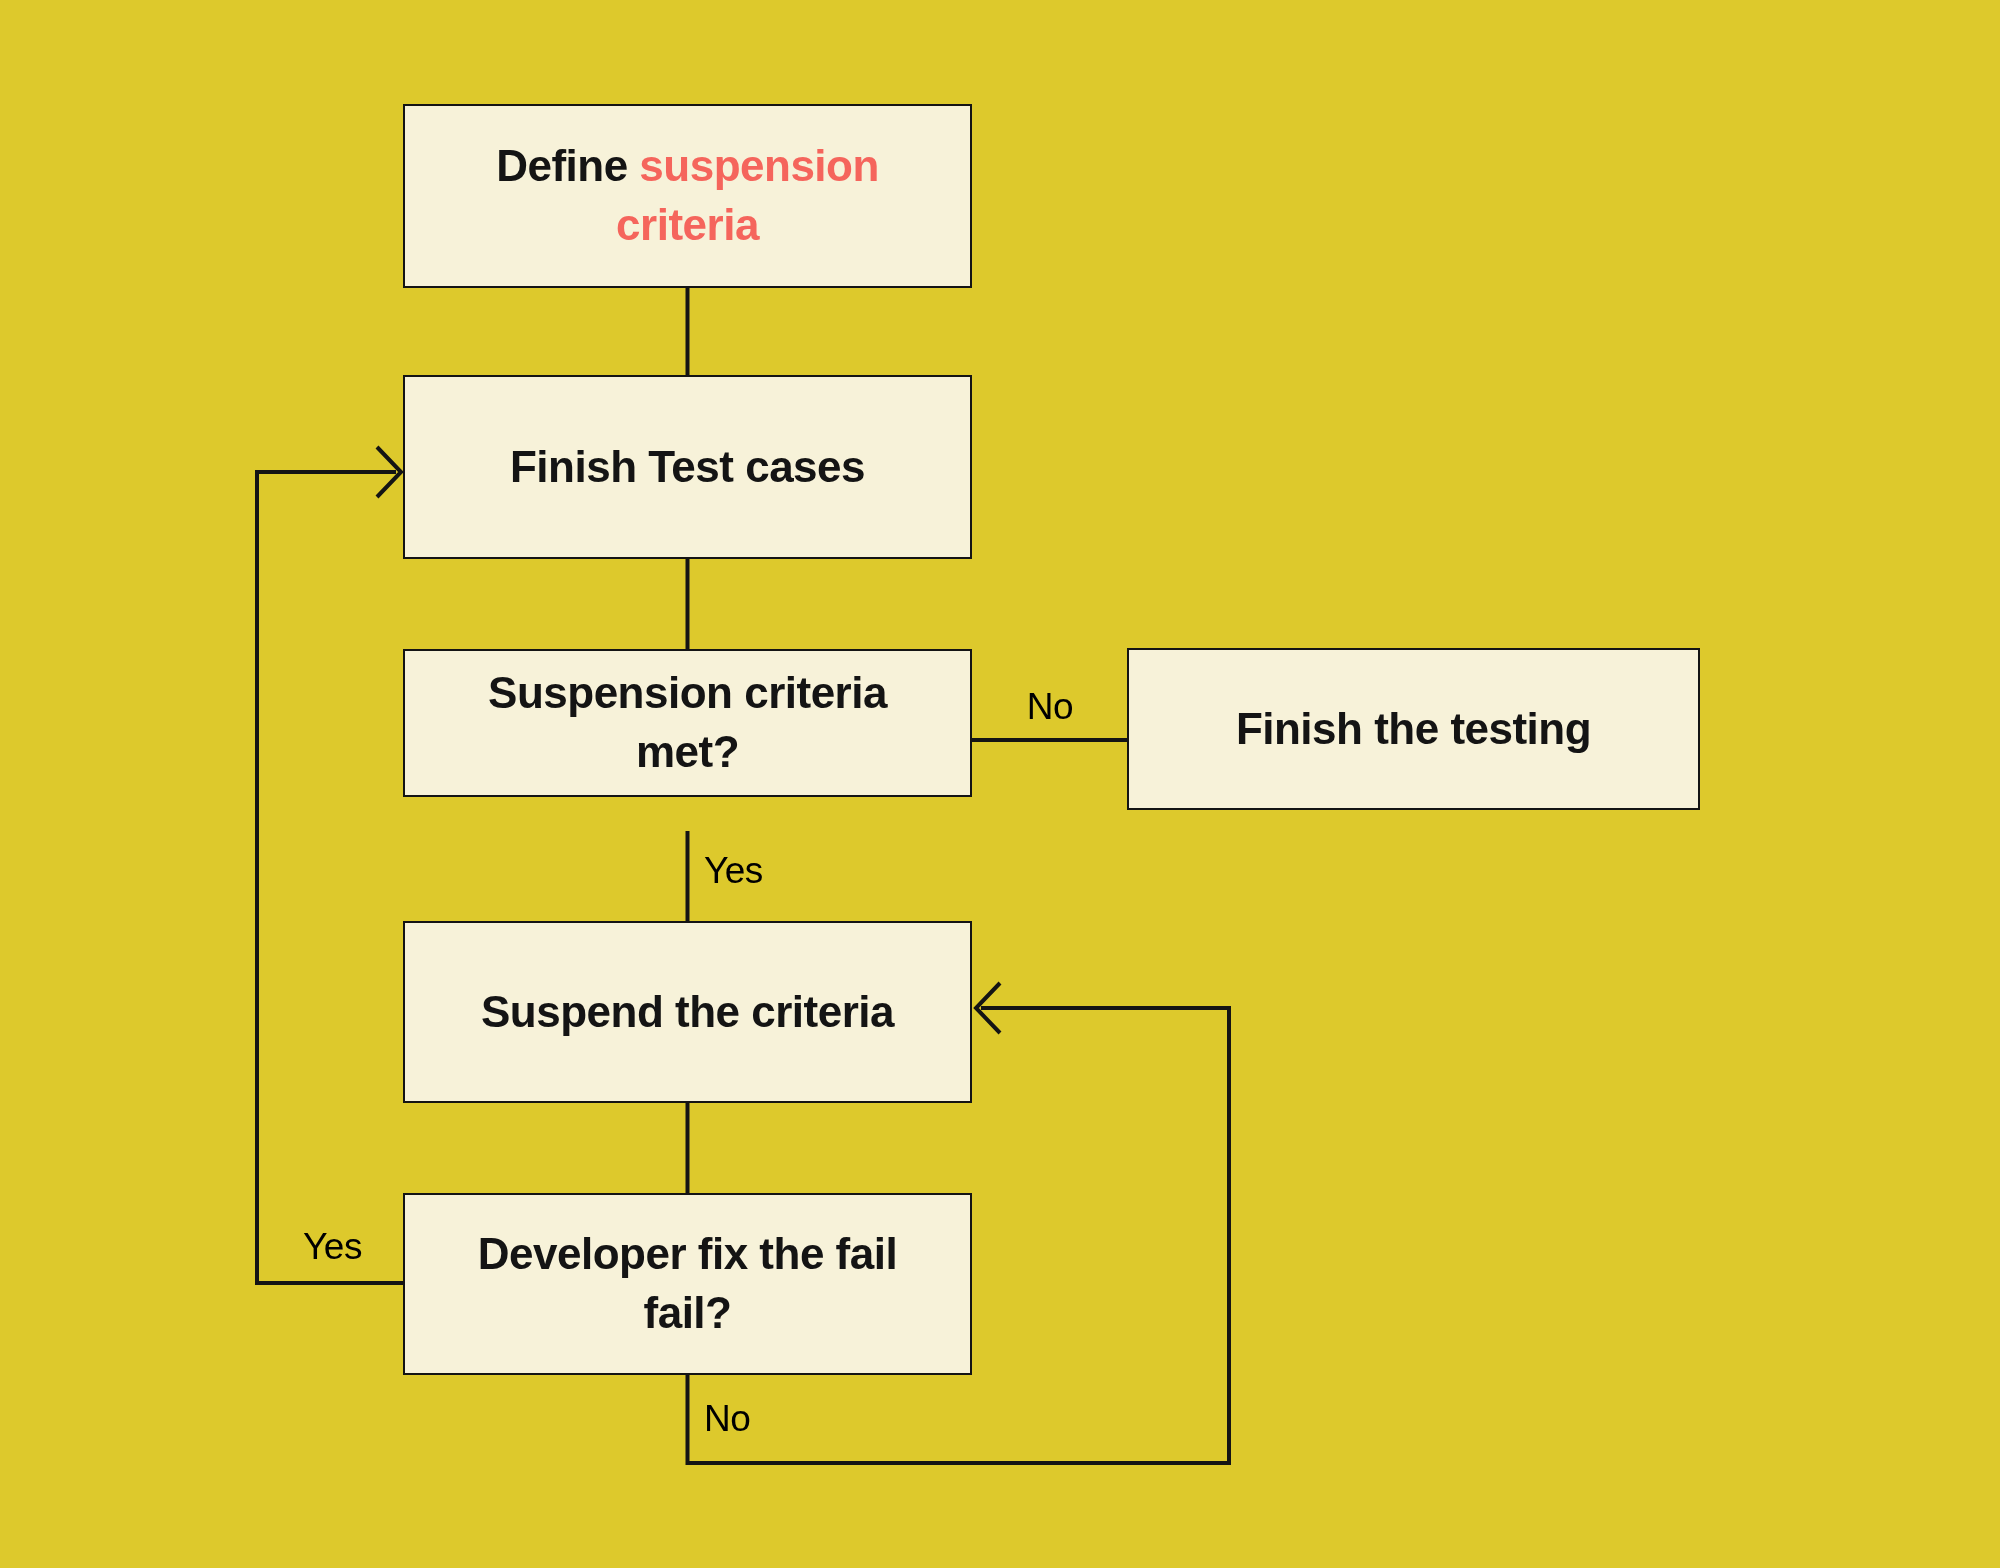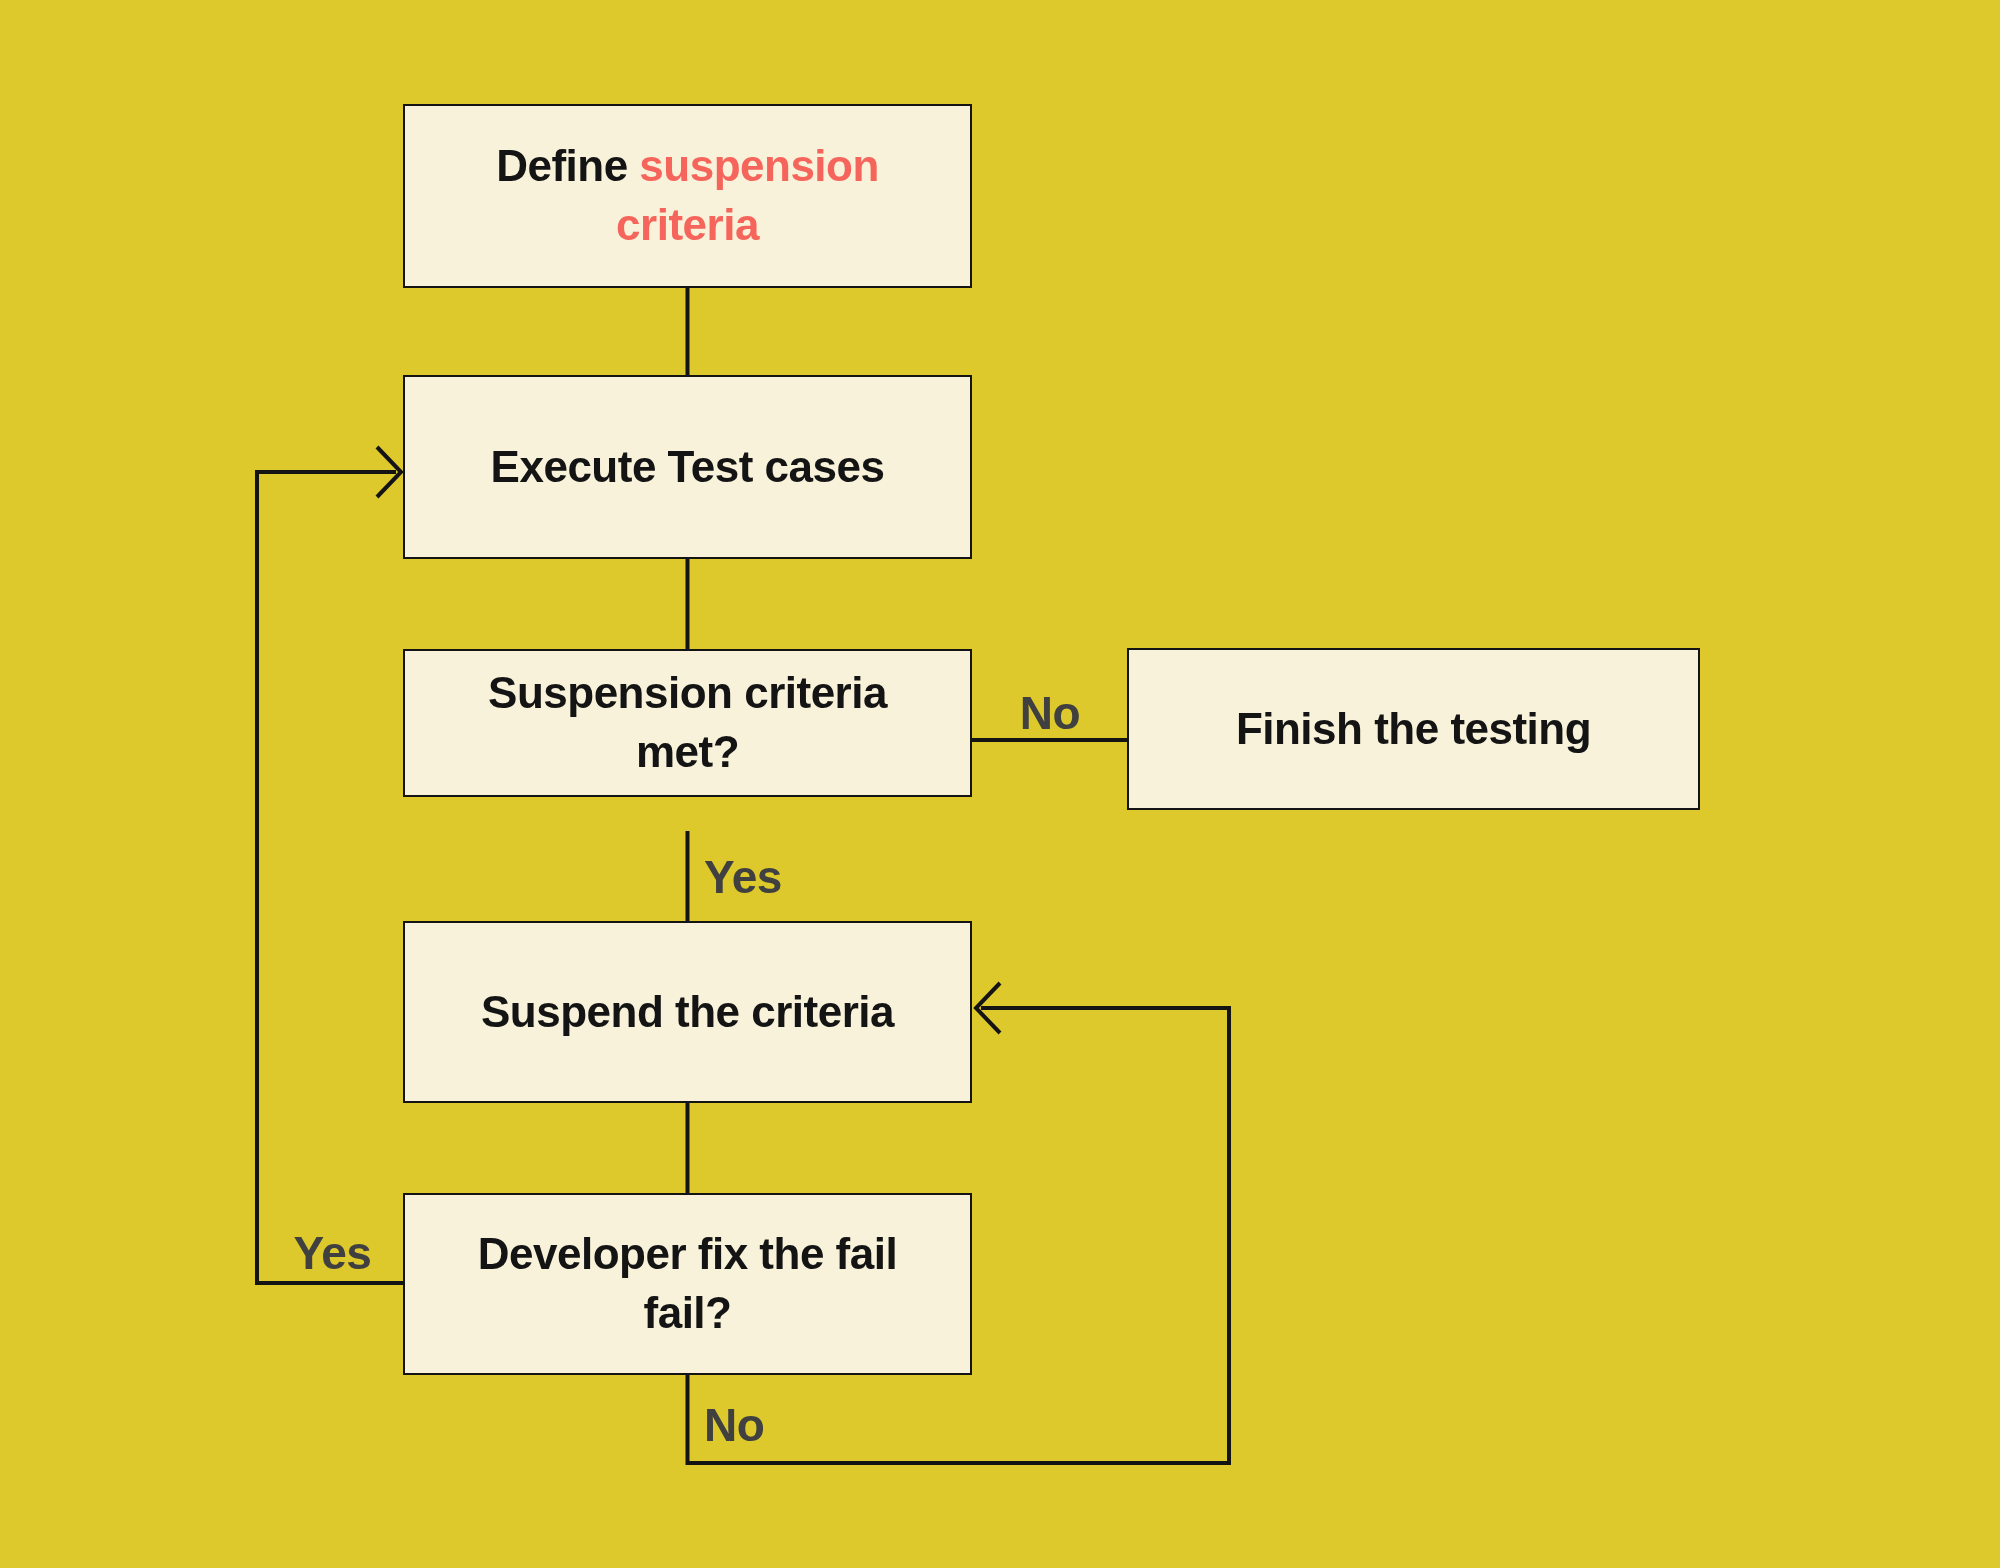--- a/index.html
+++ b/index.html
@@ -50,24 +50,24 @@
   }
   .node .red { color: #f5655c; }
   .node-define    { left: 403px;  top: 104px;  width: 569px; height: 184px; }
   .node-execute   { left: 403px;  top: 375px;  width: 569px; height: 184px; }
   .node-criteria  { left: 403px;  top: 649px;  width: 569px; height: 148px; }
   .node-finish    { left: 1127px; top: 648px;  width: 573px; height: 162px; }
   .node-suspend   { left: 403px;  top: 921px;  width: 569px; height: 182px; }
   .node-developer { left: 403px;  top: 1193px; width: 569px; height: 182px; }
   .edge-label {
     position: absolute;
-    font-size: 46px;
-    font-weight: 700;
+    font-size: 37px;
+    font-weight: 400;
     letter-spacing: -0.5px;
-    color: #404040;
+    color: #000000;
     white-space: nowrap;
   }
   .label-no-finish { left: 1000px; top: 686px;  width: 100px; text-align: center; }
   .label-yes-down  { left: 704px;  top: 850px; }
   .label-yes-loop  { left: 260px;  top: 1226px; width: 145px; text-align: center; }
   .label-no-loop   { left: 704px;  top: 1398px; }
 </style>
 </head>
 <body>
 
@@ -83,21 +83,21 @@
     <polyline points="377,447 401,472 377,497"></polyline>
     <path d="M687.5,1375 V1463 H1229 V1008 H981"></path>
     <polyline points="1000,983 976,1008 1000,1033"></polyline>
   </svg>
 
   <div class="node node-define">
     <span><span>Define </span><span class="red">suspension criteria</span></span>
   </div>
 
   <div class="node node-execute">
-    <span>Execute Test cases</span>
+    <span>Finish Test cases</span>
   </div>
 
   <div class="node node-criteria">
     <span>Suspension criteria met?</span>
   </div>
 
   <div class="node node-finish">
     <span>Finish the testing</span>
   </div>
 

